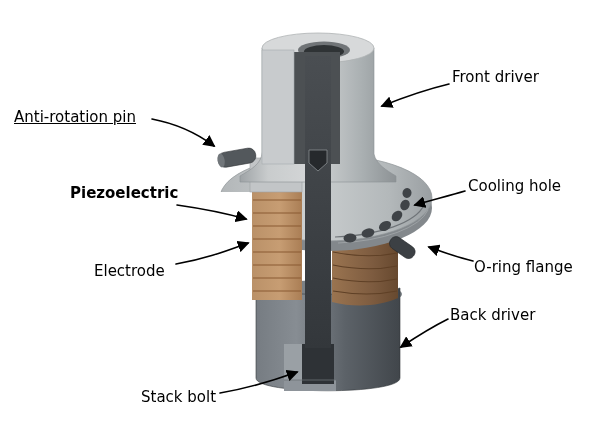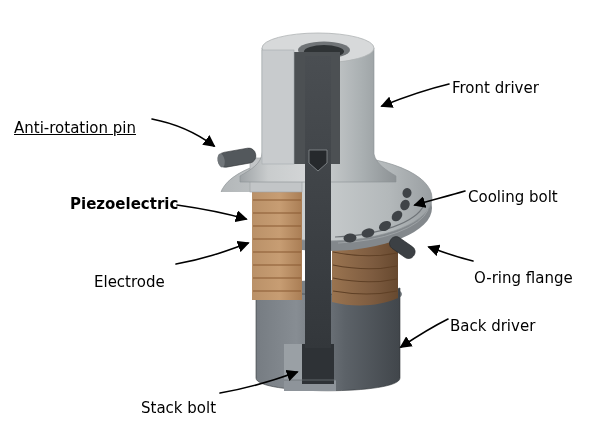--- a/index.html
+++ b/index.html
@@ -10,21 +10,20 @@
     font-family:"DejaVu Sans", sans-serif;
     overflow:hidden;
   }
   .fig{position:absolute;left:0;top:0;}
   .label{
     position:absolute;
     font-size:15px;
     line-height:20px;
     color:#000;
     white-space:nowrap;
-    margin-top:11px;
   }
   .label .stacked{display:block;}
 </style>
 </head>
 <body>
 
 <div class="canvas">
 
   <svg class="fig" width="606" height="430" viewBox="0 0 606 430">
     <defs>
@@ -164,21 +163,21 @@
   <div class="label" style="left:14px;top:107px;text-decoration:underline;">Anti-rotation pin</div>
 
   <div class="label" style="left:452px;top:67px;">Front driver</div>
 
   <div class="label" style="left:70px;top:183px;font-weight:bold;">
     <span class="stacked">Piezoelectric</span>
   </div>
 
   <div class="label" style="left:94px;top:261px;">Electrode</div>
 
-  <div class="label" style="left:468px;top:176px;">Cooling bolt</div>
+  <div class="label" style="left:468px;top:176px;">Cooling hole</div>
 
   <div class="label" style="left:450px;top:305px;">Back driver</div>
 
   <div class="label" style="left:474px;top:257px;">O-ring flange</div>
 
   <div class="label" style="left:141px;top:387px;">Stack bolt</div>
 
 </div>
 
 </body></html>

